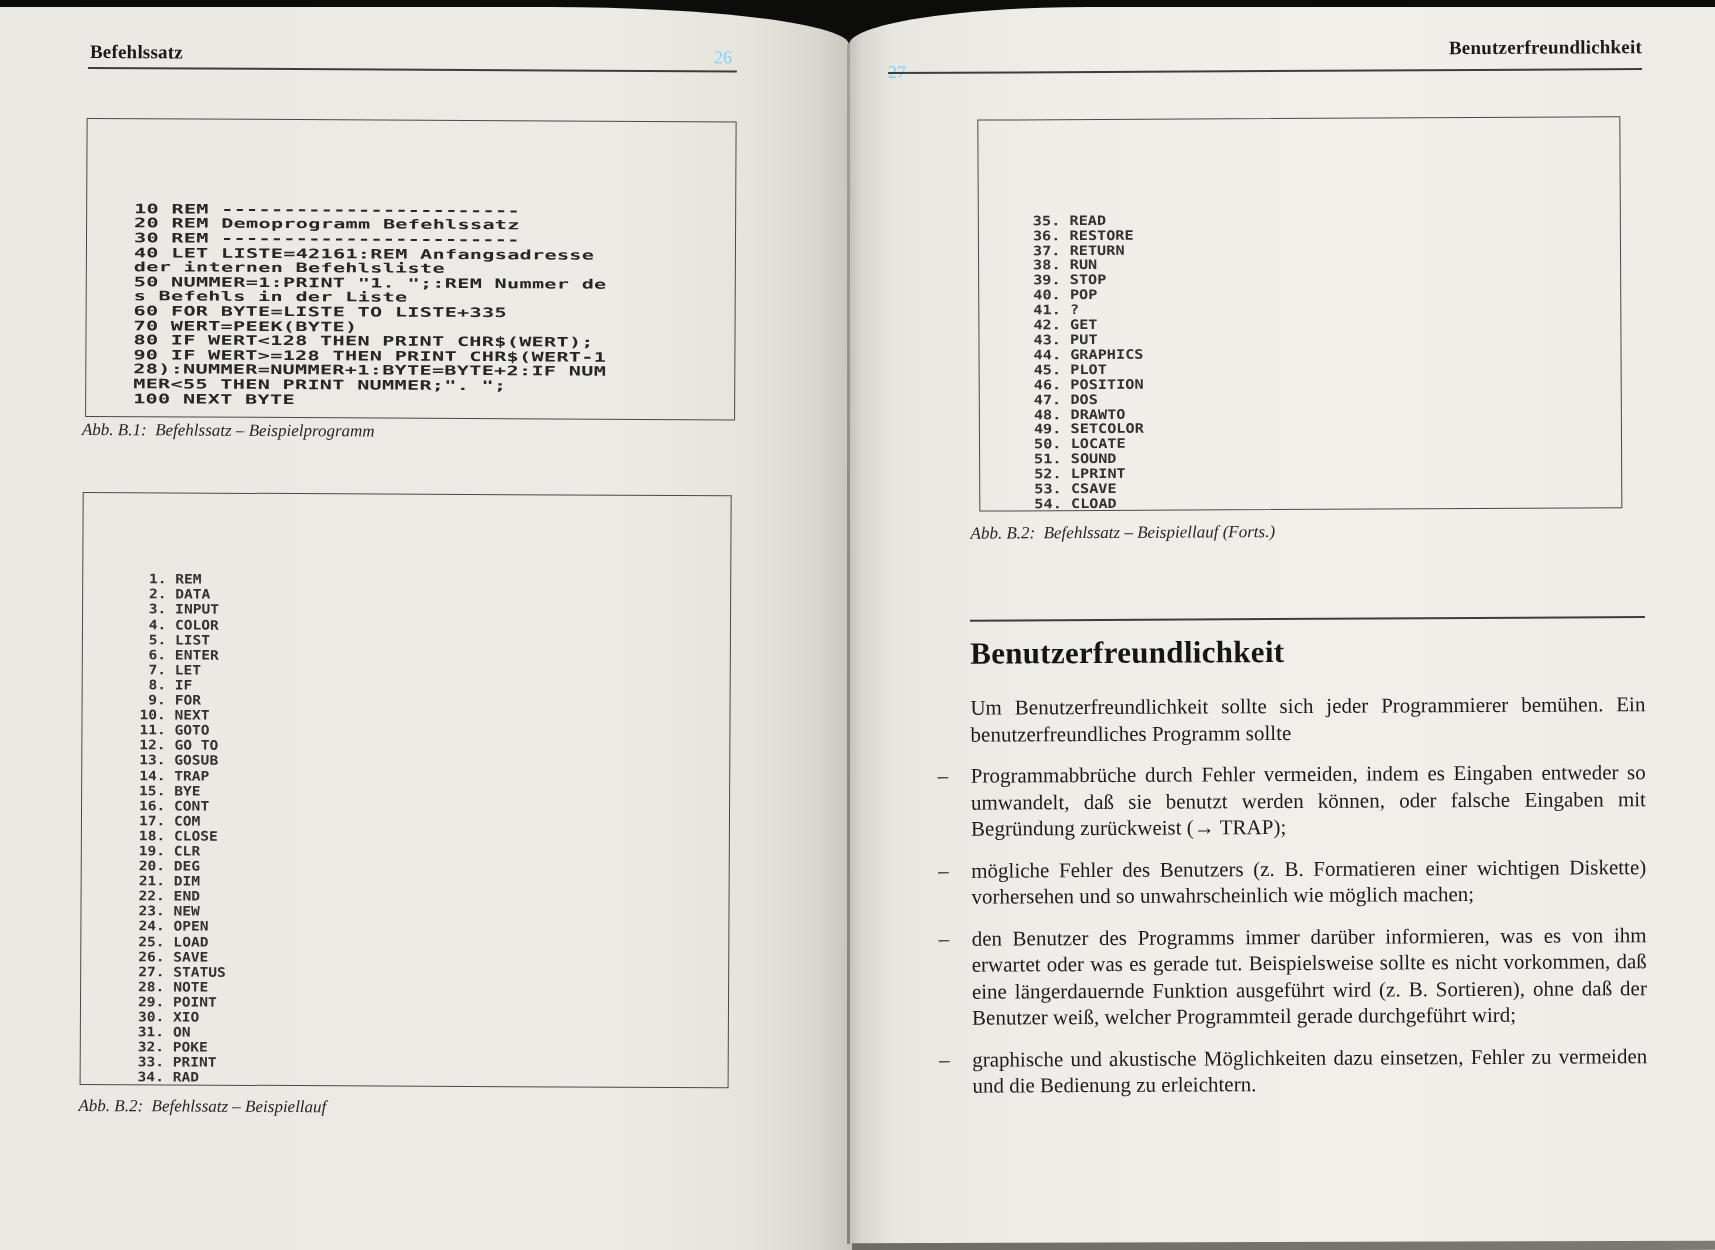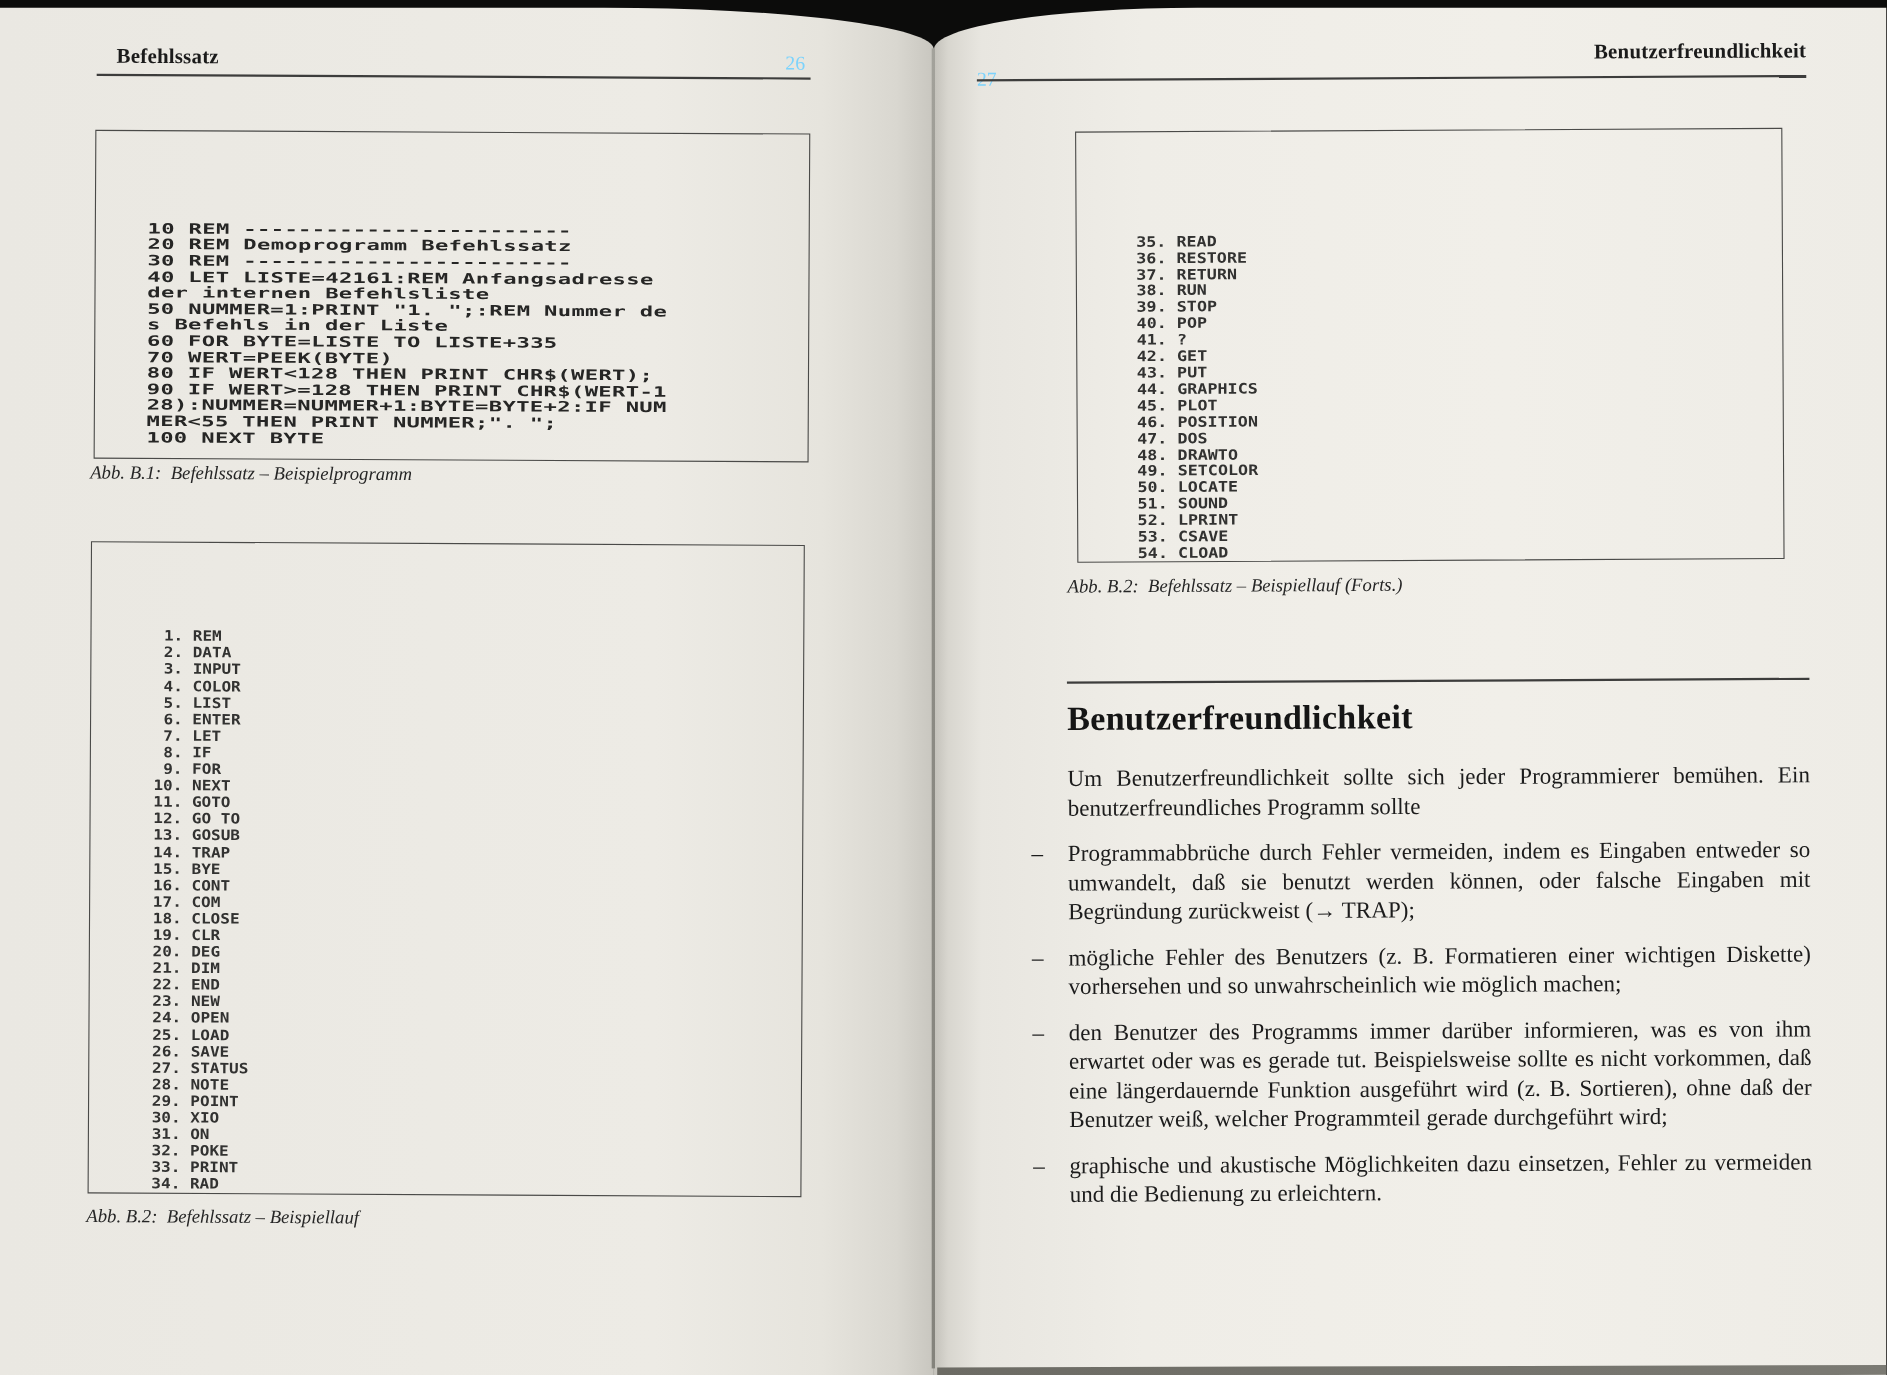--- a/index.html
+++ b/index.html
@@ -23,21 +23,21 @@
   .content-left{position:absolute;inset:0;transform:rotate(0.3deg);transform-origin:90px 50px;}
   .content-right{position:absolute;inset:0;transform:rotate(-0.3deg);transform-origin:900px 60px;}
   .running-head{font-weight:bold;font-size:19px;color:#1b1b1b;letter-spacing:.2px;}
   .page-num{font-size:18px;color:#7dd3fc;}
   .rule{height:2px;background:#3d3d3c;}
   .frame{border:1.5px solid #4a4a48;background:transparent;}
   .mono{font-family:"DejaVu Sans Mono",monospace;color:#262625;white-space:pre;}
   .caption{font-style:italic;font-size:17px;color:#262626;white-space:pre;}
 
   
-  .head-title-l{left:106px;top:41px;}
+  .head-title-l{left:90px;top:41px;}
   .page-num-l{left:714px;top:44px;}
   .rule-l{left:88px;top:67px;width:649px;}
   .box1{left:87px;top:118px;width:648px;height:297px;}
   .code{left:135px;top:158px;font-size:13px;font-weight:bold;line-height:14.6px;
     letter-spacing:.2px;transform:scaleX(1.55);transform-origin:left top;}
   .caption1{left:84px;top:420px;}
   .box2{left:85px;top:492px;width:647px;height:591px;}
   .list-l{left:143px;top:526px;font-size:13px;font-weight:bold;line-height:15.1px;
     letter-spacing:0;transform:scaleX(1.12);transform-origin:left top;color:#323231;}
   .caption2{left:84px;top:1096px;}

